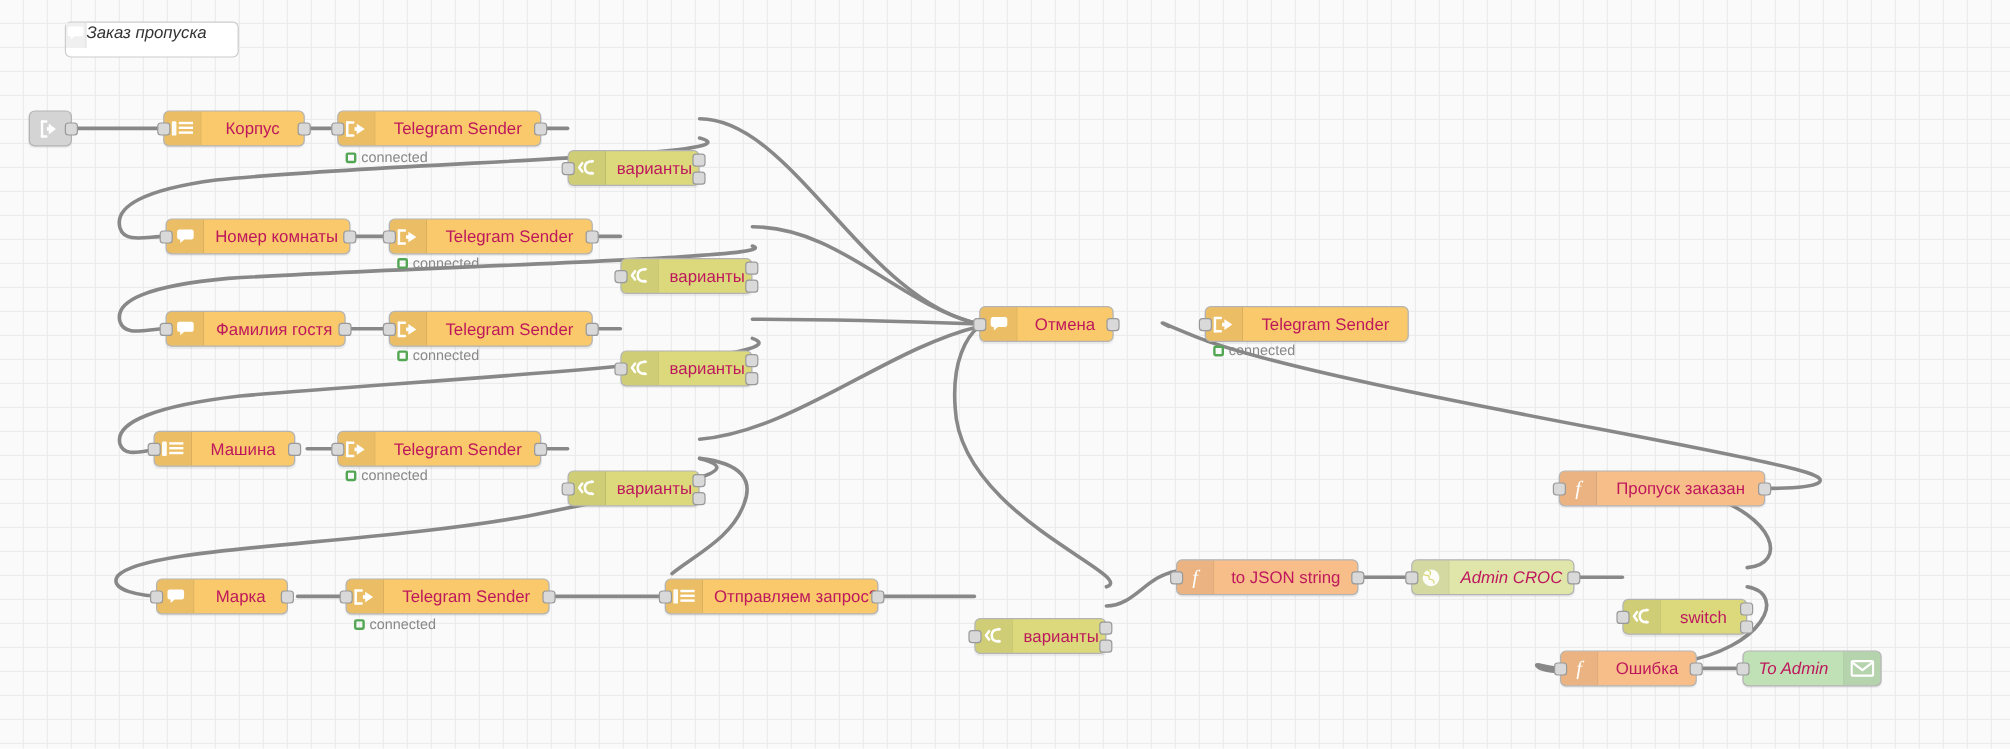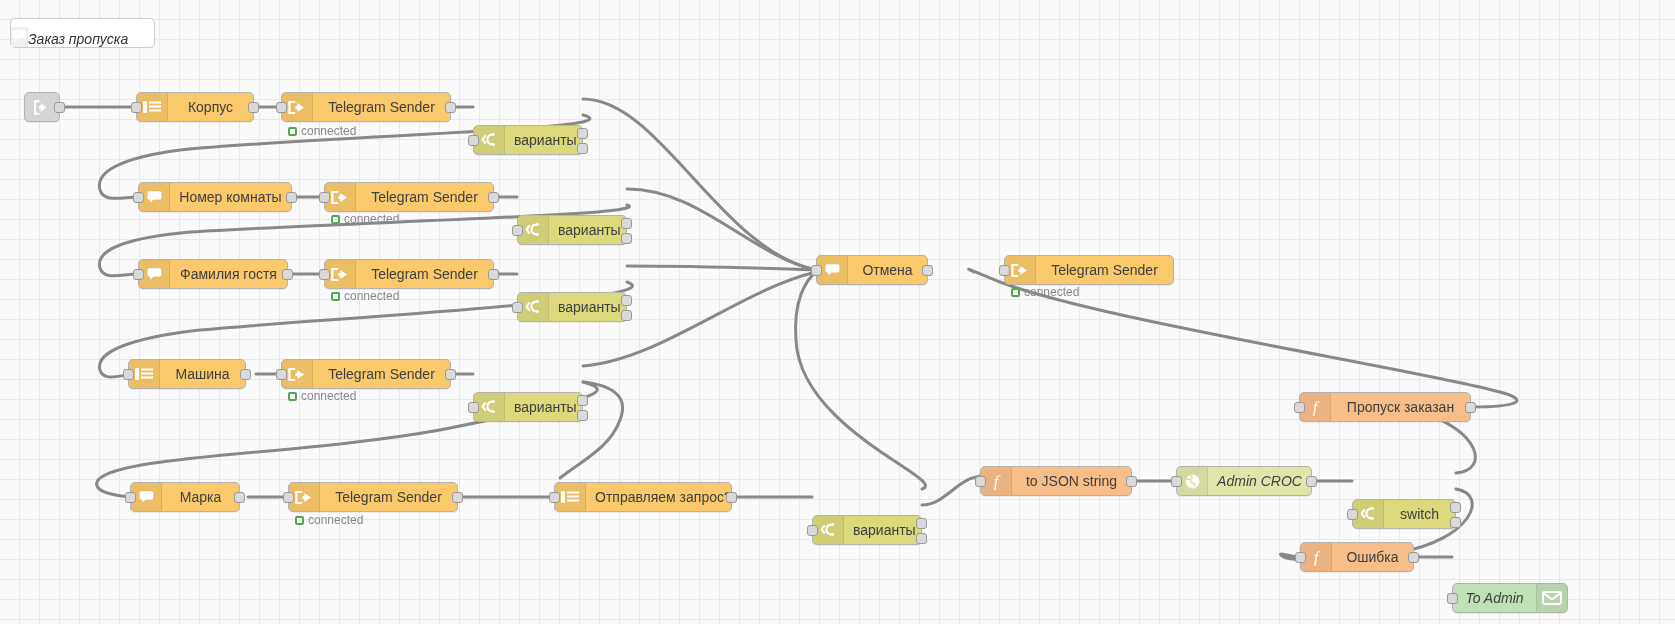--- a/index.html
+++ b/index.html
@@ -57,21 +57,21 @@
     justify-content: center;
     border-right: 1px solid rgba(0,0,0,0.07);
     border-radius: 4px 0 0 4px;
     background: rgba(0,0,0,0.055);
   }
   .node .icon-box svg { display: block; }
   .node .label {
     flex: 1 1 auto;
     text-align: center;
     font-size: 14px;
-    color: #404040;
+    color: #be185d;
     padding: 0 9px;
     white-space: nowrap;
     line-height: 28px;
   }
   .node .label.italic { font-style: italic; }
 
   
   .node.icon-right { flex-direction: row-reverse; }
   .node.icon-right .icon-box {
     border-right: none;
@@ -117,26 +117,27 @@
     box-sizing: border-box;
     border: 2px solid #53a653;
     border-radius: 2px;
     background: transparent;
   }
 
   
   .chip {
     position: absolute;
     display: flex;
-    align-items: flex-end;
+    align-items: flex-start;
     height: 30px;
     border: 1px solid #cccccc;
     border-radius: 5px;
     background: #ffffff;
     box-sizing: border-box;
+    margin-left: 44px;
   }
   .chip .icon-box { background: #f0f0f0; border-right: 1px solid #e4e4e4; }
   .chip .label { color: #333333; font-style: italic; font-size: 14px; }
 
   
   .node.small { width: 36px; }
   .node.small .icon-box { flex: 0 0 34px; width: 34px; border-right: none; background: transparent; }
 </style>
 </head>
 <body>
@@ -470,21 +471,21 @@
       <div class="node n-function" style="left: 1300px; top: 542px; width: 114px;">
         <span class="icon-box">
           <svg width="14" height="18" viewBox="0 0 14 18">
             <text x="7" y="14.5" text-anchor="middle" font-family="Liberation Serif, serif" font-style="italic" font-size="17" fill="#ffffff">f</text>
           </svg>
         </span>
         <span class="label">Ошибка</span>
         <span class="port in p-mid"></span>
         <span class="port out p-mid"></span>
       </div>
-      <div class="node n-green icon-right" style="left: 1452px; top: 542px; width: 116px; margin-top: 41px;">
+      <div class="node n-green icon-right" style="left: 1452px; top: 542px; width: 116px;">
         <span class="icon-box">
           <svg width="20" height="16" viewBox="0 0 20 16">
             <rect x="1" y="2" width="18" height="12" rx="1.4" fill="none" stroke="#ffffff" stroke-width="1.9"></rect>
             <path d="M1.8 3.2L10 9.4l8.2-6.2" fill="none" stroke="#ffffff" stroke-width="1.9" stroke-linejoin="round"></path>
           </svg>
         </span>
         <span class="label italic">To Admin</span>
         <span class="port in p-mid"></span>
       </div>
     </div>

